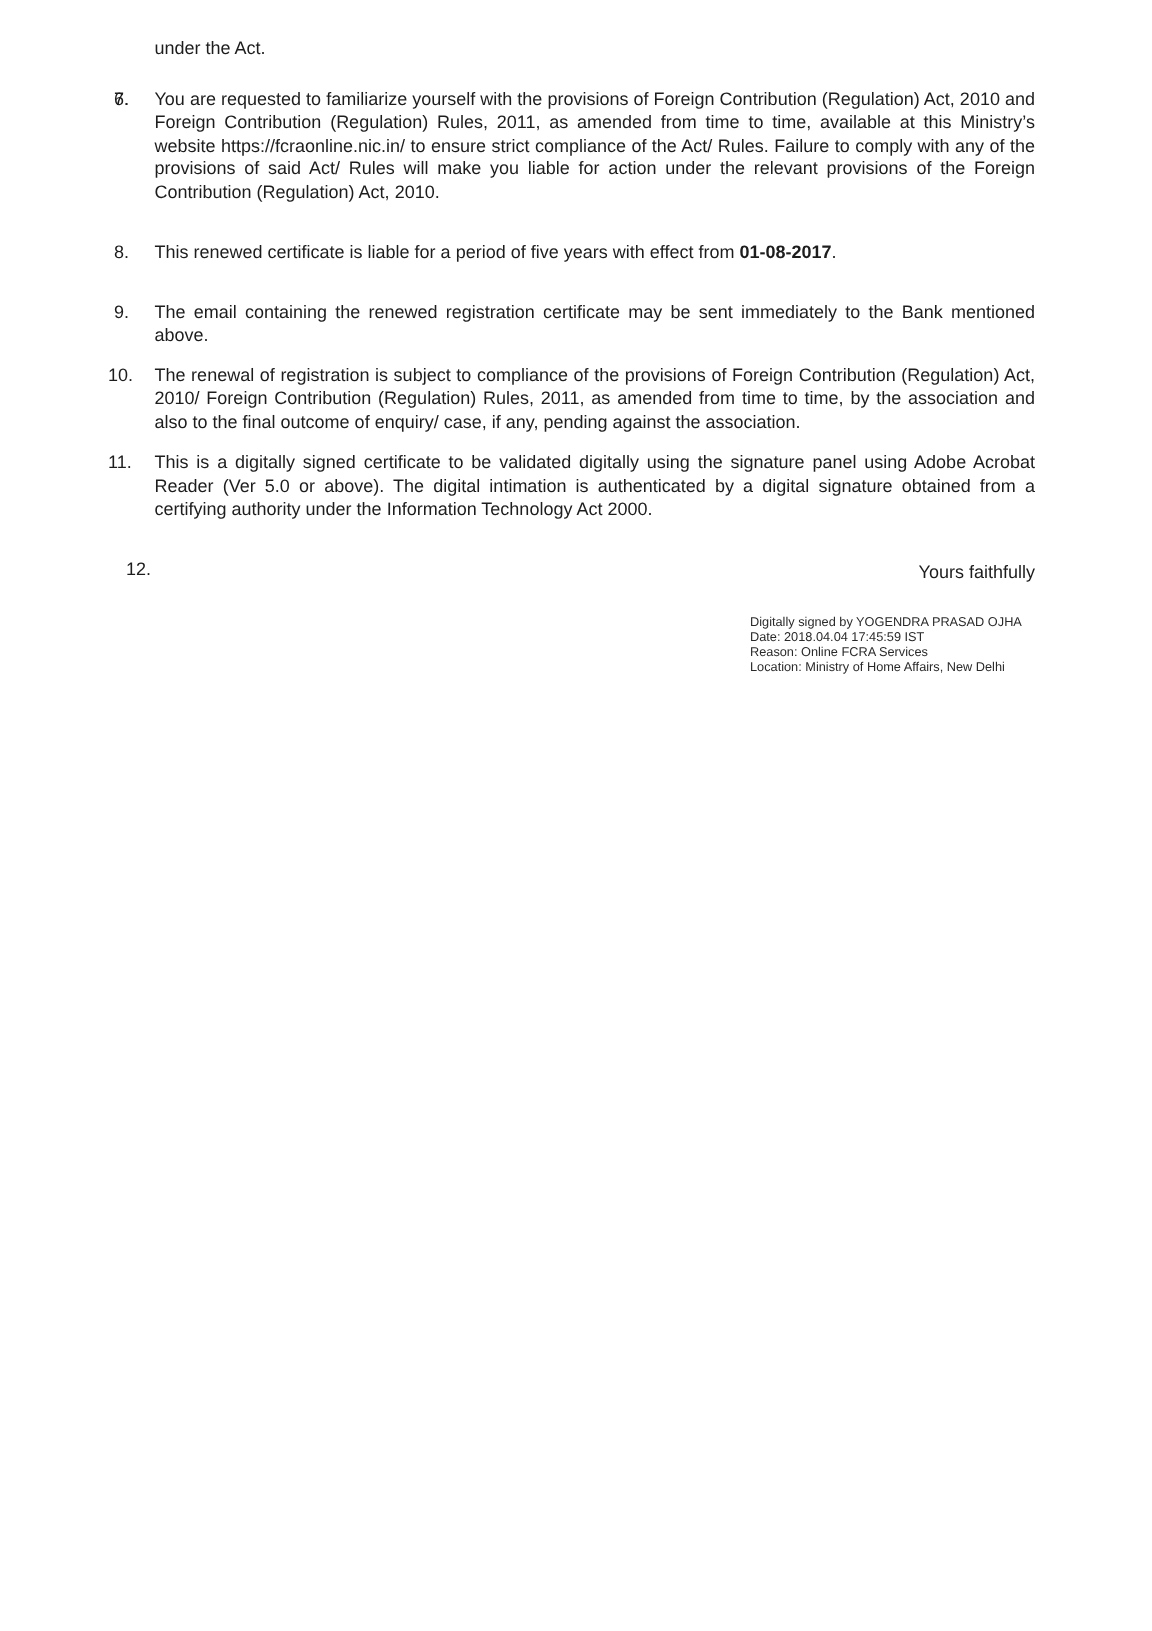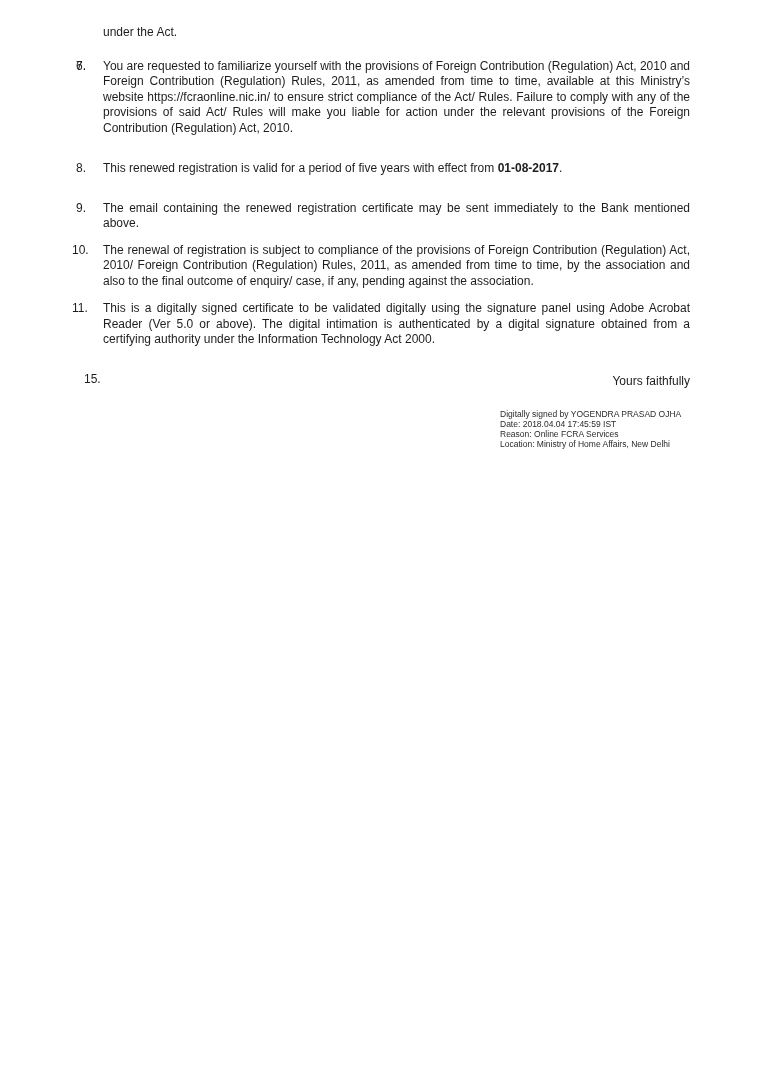--- a/index.html
+++ b/index.html
@@ -78,40 +78,40 @@
     <span class="num n-a">6.</span>
   </div>
 
   <div class="item it2">
     <span class="num n-a">7.</span>
     <span class="txt">You are requested to familiarize yourself with the provisions of Foreign Contribution (Regulation) Act, 2010 and Foreign Contribution (Regulation) Rules, 2011, as amended from time to time, available at this Ministry’s website https://fcraonline.nic.in/ to ensure strict compliance of the Act/ Rules. Failure to comply with any of the provisions of said Act/ Rules will make you liable for action under the relevant provisions of the Foreign Contribution (Regulation) Act, 2010.</span>
   </div>
 
   <div class="item it3">
     <span class="num n-a">8.</span>
-    <span class="txt"><span>This renewed registration is valid for a period of five years with effect from </span><b>01-08-2017</b><span>.</span></span>
+    <span class="txt"><span>This renewed certificate is liable for a period of five years with effect from </span><b>01-08-2017</b><span>.</span></span>
   </div>
 
   <div class="item it4">
     <span class="num n-a">9.</span>
     <span class="txt">The email containing the renewed registration certificate may be sent immediately to the Bank mentioned above.</span>
   </div>
 
   <div class="item it5">
     <span class="num n-b">10.</span>
     <span class="txt">The renewal of registration is subject to compliance of the provisions of Foreign Contribution (Regulation) Act, 2010/ Foreign Contribution (Regulation) Rules, 2011, as amended from time to time, by the association and also to the final outcome of enquiry/ case, if any, pending against the association.</span>
   </div>
 
   <div class="item it6">
     <span class="num n-b">11.</span>
     <span class="txt">This is a digitally signed certificate to be validated digitally using the signature panel using Adobe Acrobat Reader (Ver 5.0 or above). The digital intimation is authenticated by a digital signature obtained from a certifying authority under the Information Technology Act 2000.</span>
   </div>
 
   <div class="item it7">
-    <span class="num n-c">15.</span>
+    <span class="num n-c">12.</span>
   </div>
 
   <p class="valediction">Yours faithfully</p>
 
   <div class="sig-details">
     <div>Digitally signed by YOGENDRA PRASAD OJHA</div>
     <div>Date: 2018.04.04 17:45:59 IST</div>
     <div>Reason: Online FCRA Services</div>
     <div>Location: Ministry of Home Affairs, New Delhi</div>
   </div>

